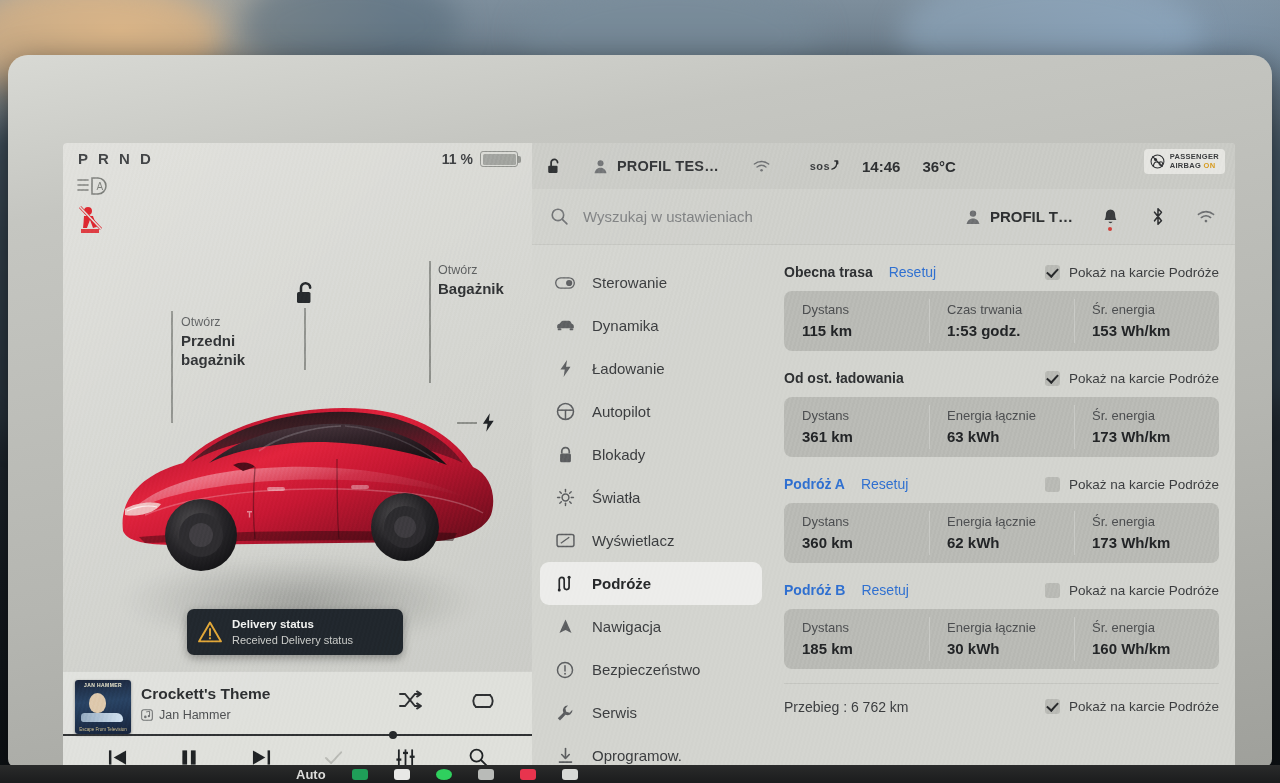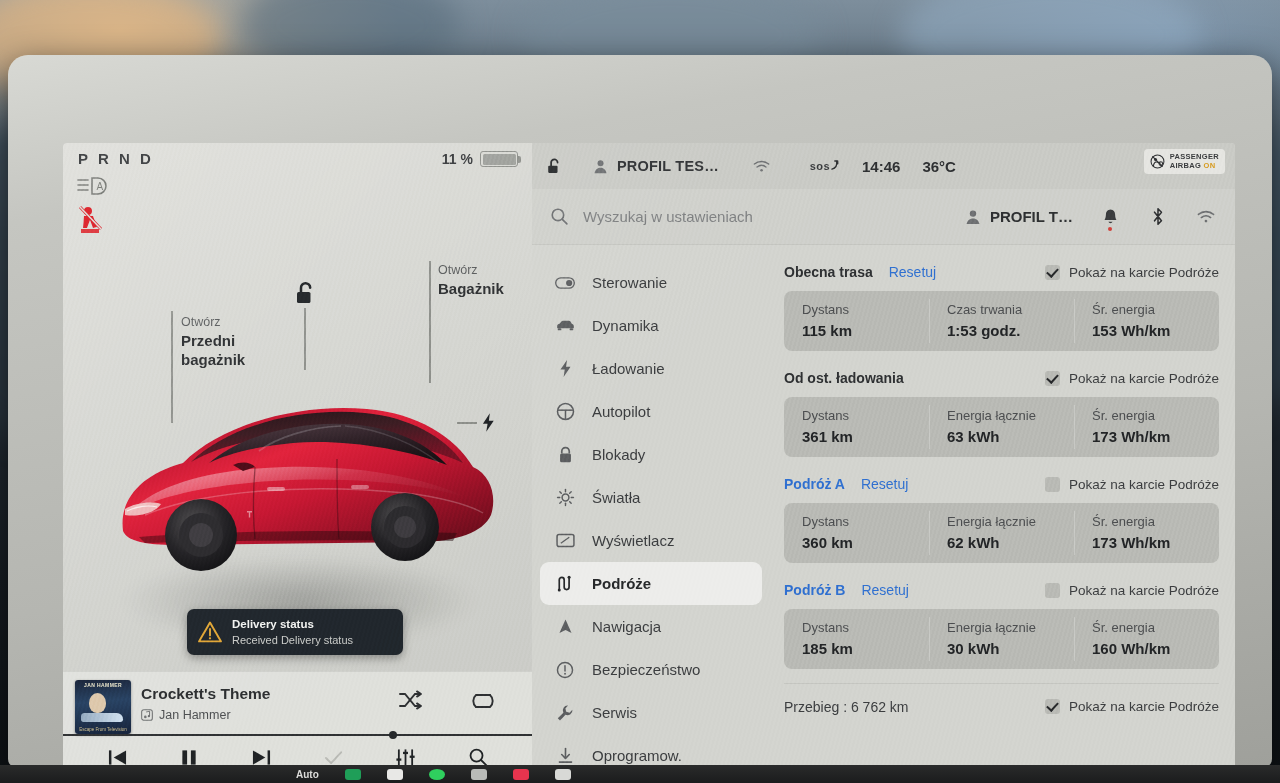--- a/index.html
+++ b/index.html
@@ -214,21 +214,21 @@
     border-top:1px solid rgba(0,0,0,.07); padding-top:12px;
   }
   #odometer-text { font-size:14px; color:#3b3d3f; }
 
   
   #dock-strip {
     position:absolute; left:0; bottom:0; width:1280px; height:18px;
     background:linear-gradient(180deg,#2a2b2b 0%,#1b1c1d 100%);
     display:flex; align-items:center; gap:26px; padding-left:296px;
   }
-  #dock-auto { font-size:10px; color:#dcdcda; font-weight:600; }
+  #dock-auto { font-size:13px; color:#dcdcda; font-weight:600; }
   .dock-app { width:16px; height:11px; border-radius:3px; }
 </style>
 </head>
 <body>
 
 <div id="photo-backdrop">
   <div class="blur-blob" style="left:-40px;top:-20px;width:260px;height:120px;background:rgba(236,183,120,.55);"></div>
   <div class="blur-blob" style="left:240px;top:-30px;width:220px;height:110px;background:rgba(90,110,125,.6);"></div>
   <div class="blur-blob" style="left:520px;top:-25px;width:300px;height:120px;background:rgba(120,140,155,.55);"></div>
   <div class="blur-blob" style="left:900px;top:-30px;width:300px;height:130px;background:rgba(150,175,200,.5);"></div>

